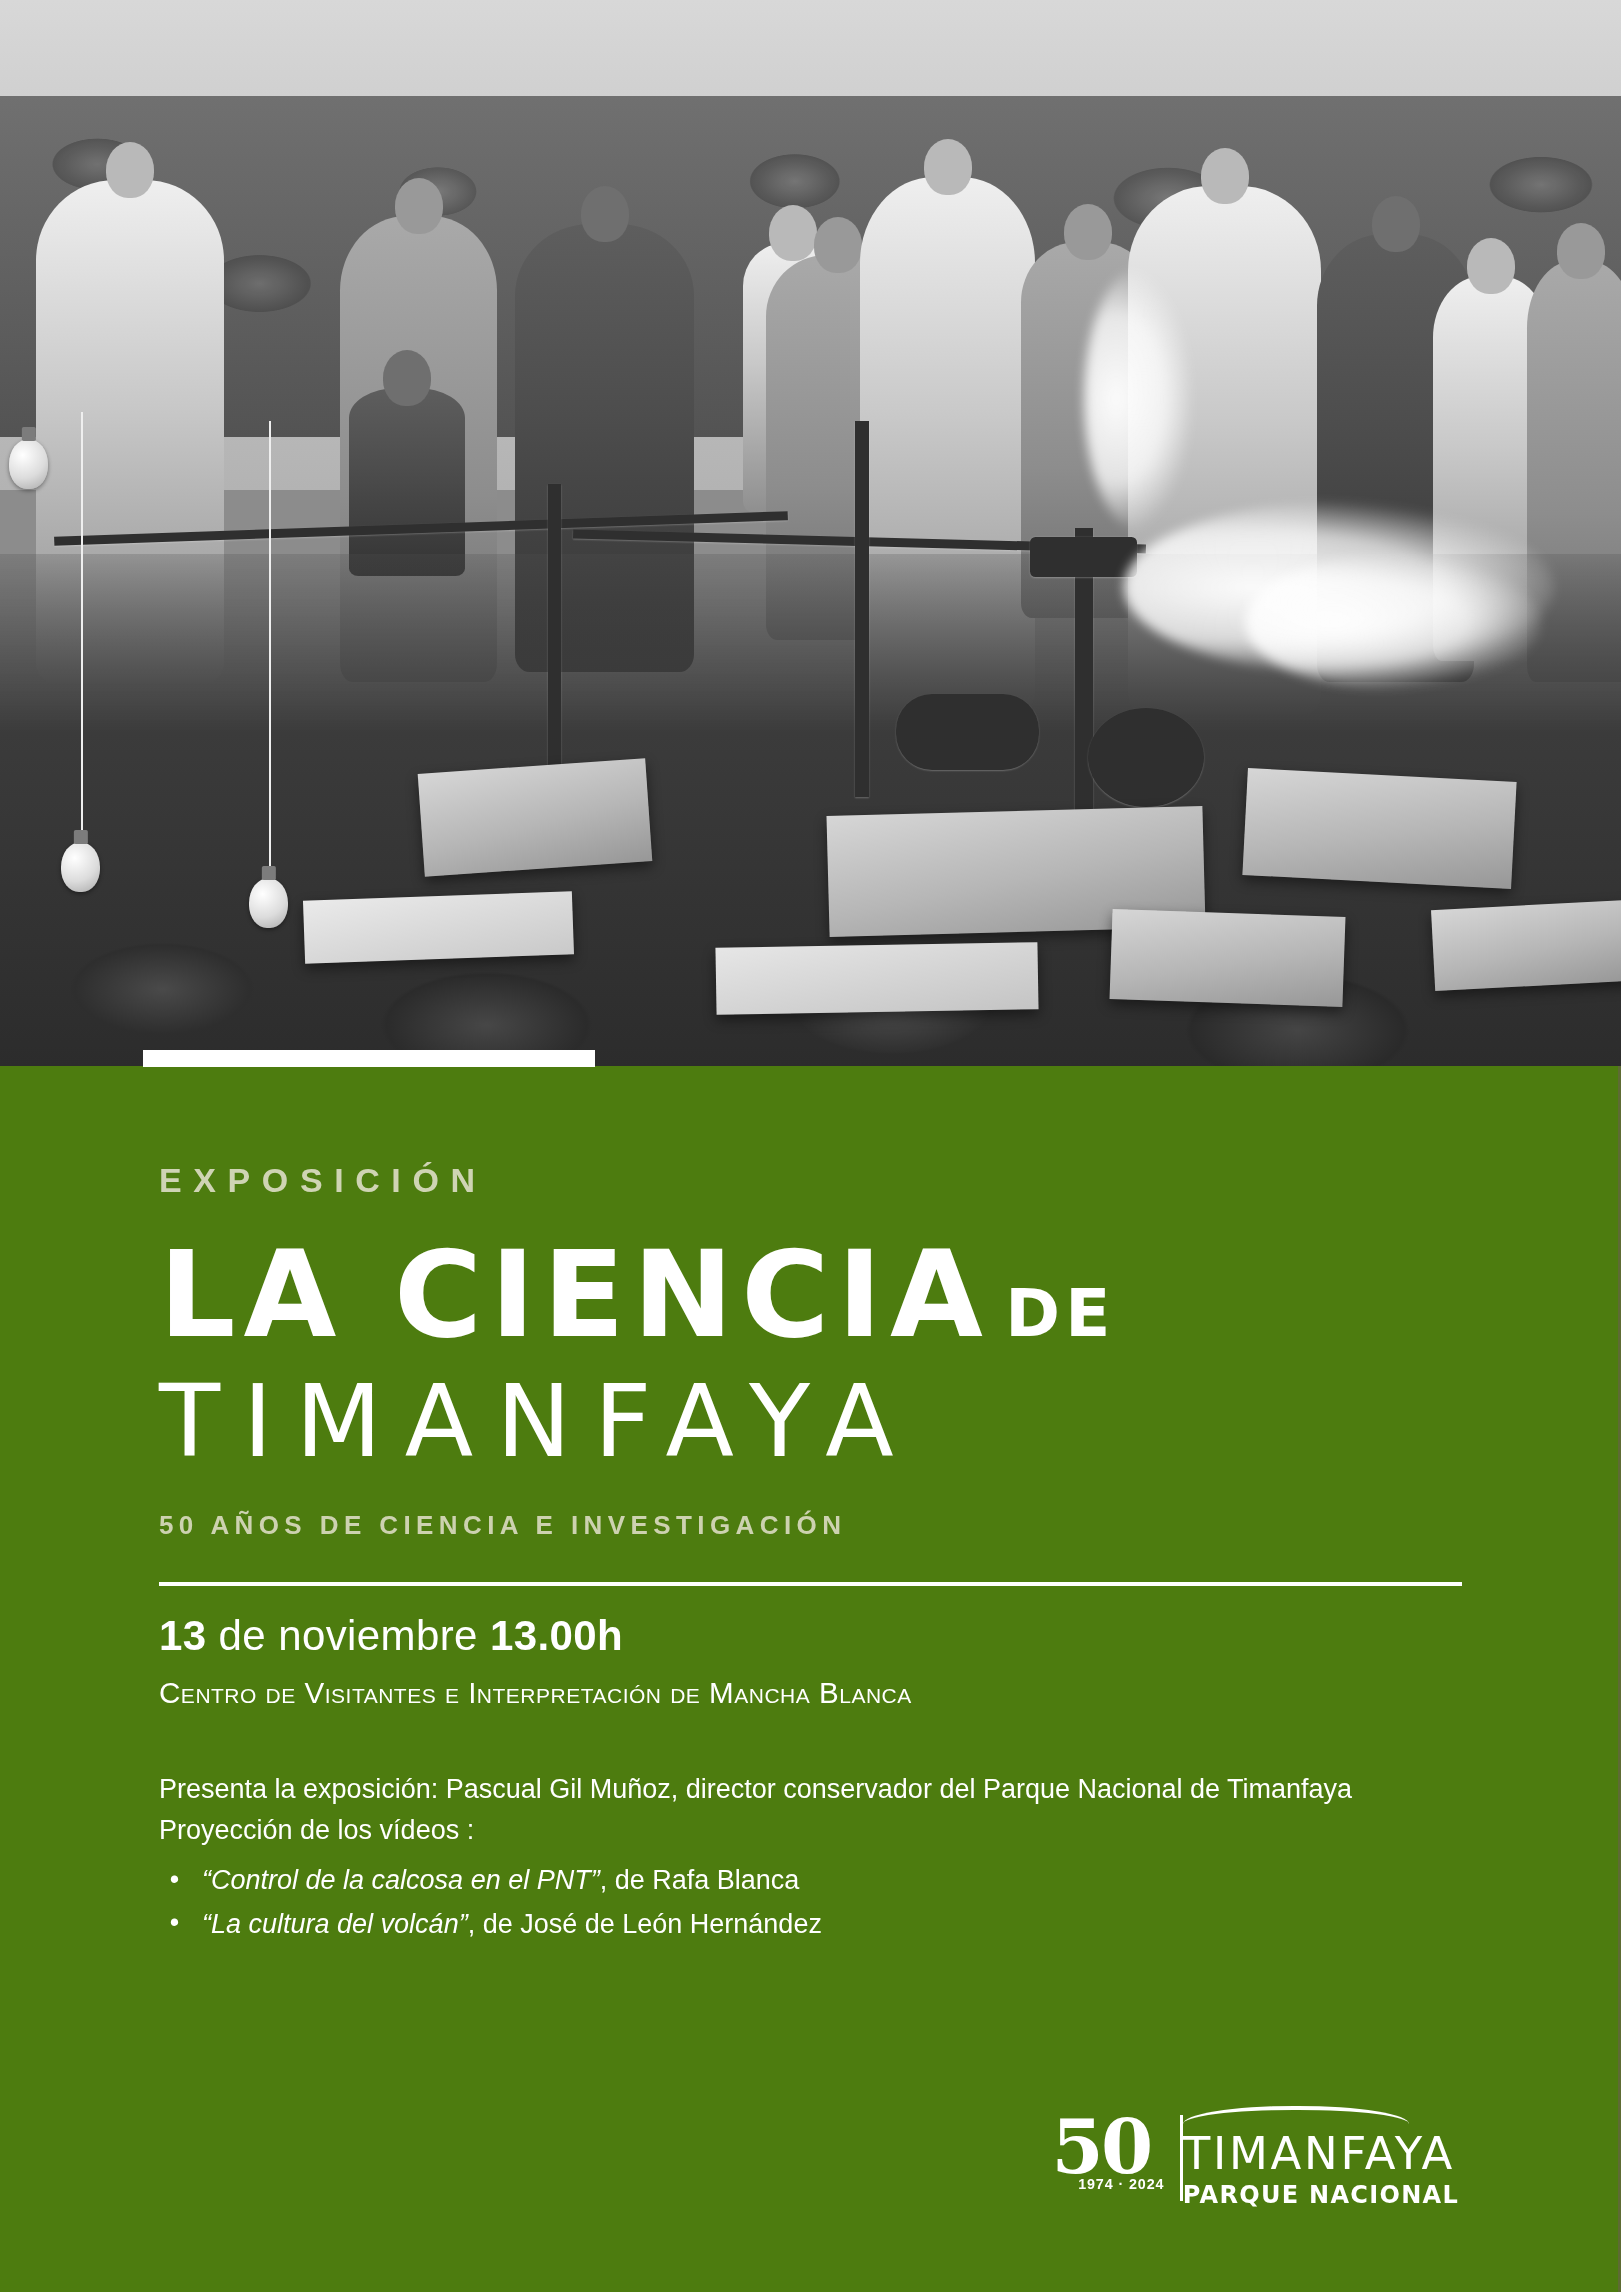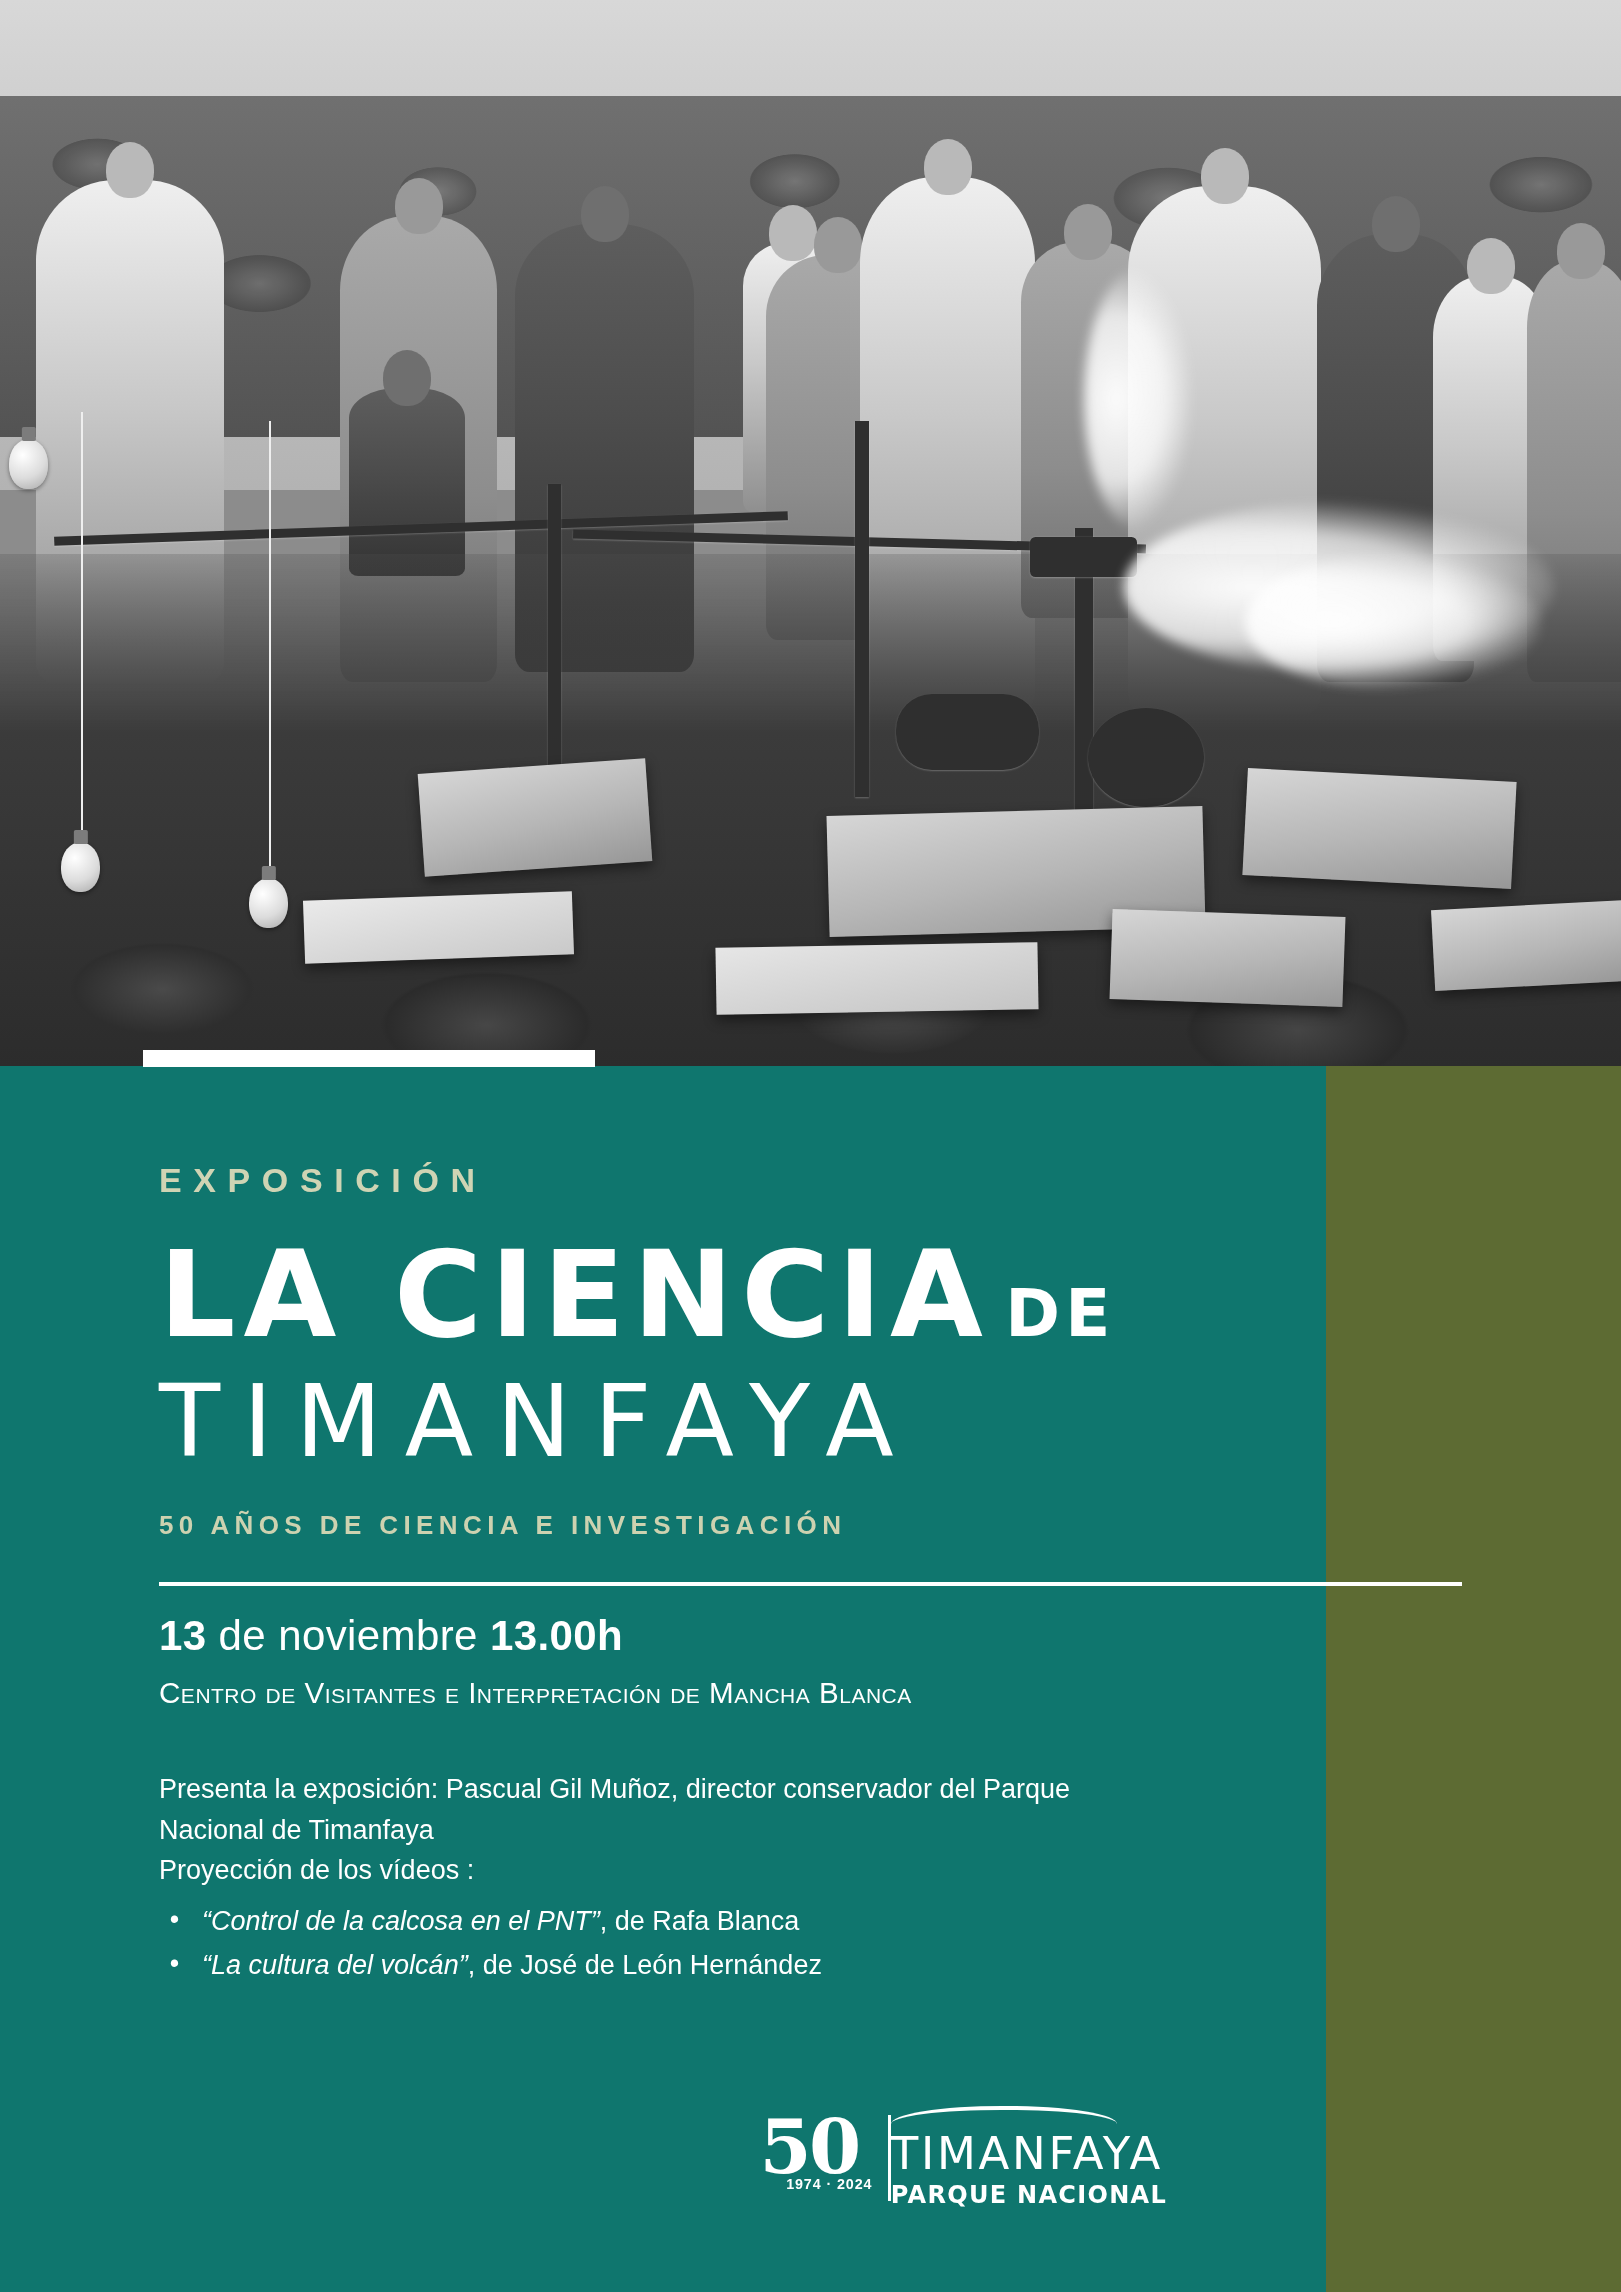--- a/index.html
+++ b/index.html
@@ -141,23 +141,23 @@
     height: 17px;
     background: #ffffff;
     z-index: 6;
   }
 
   
   .content {
     position: absolute;
     left: 0;
     top: 1066px;
-    width: 1326px;
+    width: 1618px;
     height: 1227px;
-    background: #0f766e;
+    background: #4d7c0f;
   }
   .pad { padding-left: 159px; padding-right: 159px; }
 
   .kicker {
     margin-top: 95px;
     color: #cfd4b4;
     font-size: 34px;
     font-weight: 700;
     letter-spacing: 11.6px;
   }

